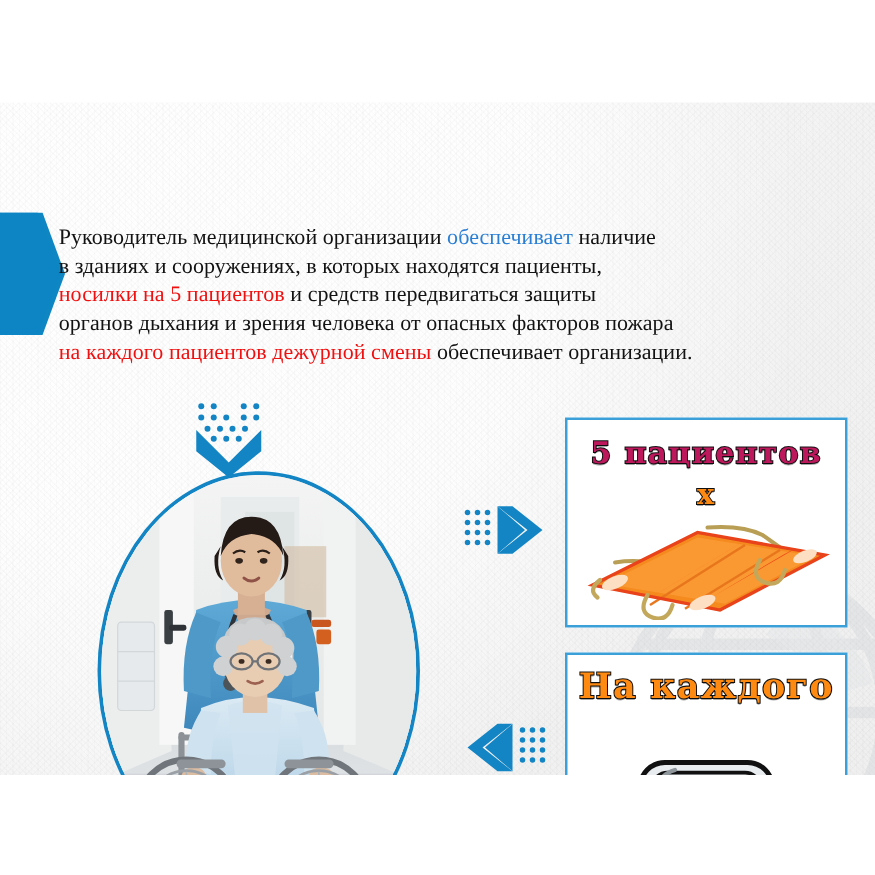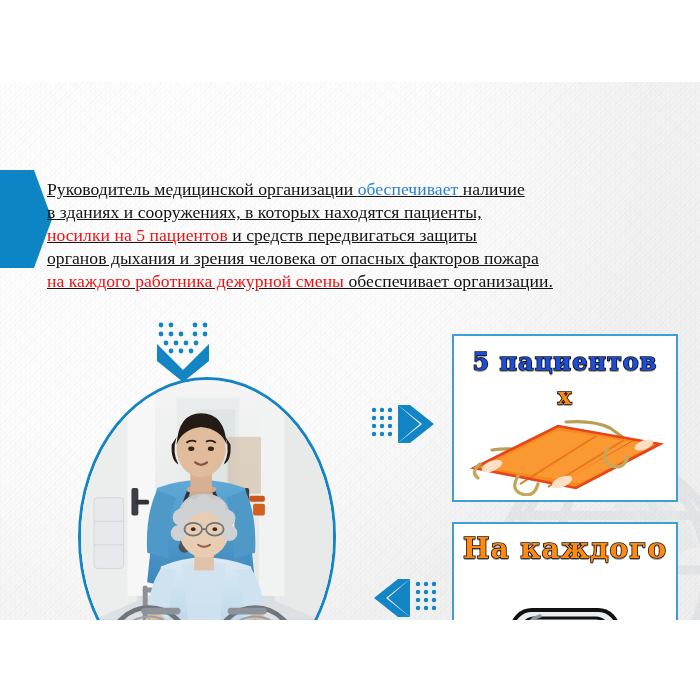--- a/index.html
+++ b/index.html
@@ -72,21 +72,21 @@
     position: absolute;
     left: 47px;
     top: 96px;
     width: 630px;
     font-size: 17.6px;
     line-height: 23.1px;
     color: #121212;
     font-family: "Liberation Serif", serif;
     letter-spacing: 0.05px;
   }
-  .tline { white-space: nowrap; text-decoration: underline; }
+  .tline { white-space: nowrap; }
   .hl-blue { color: #2a7fd4; }
   .hl-red  { color: #f01010; }
 
   
   .downarrow {
     position: absolute;
     left: 148px;
     top: 238px;
     width: 70px;
     height: 62px;
@@ -151,21 +151,21 @@
   }
 
   .cap {
     text-align: center;
     font-family: "DejaVu Serif", "Liberation Serif", serif;
     font-weight: bold;
     letter-spacing: 1px;
   }
   
   .cap-yellow {
-    color: #1d4ed8;
+    color: #be185d;
     -webkit-text-stroke: 1.6px #111111;
     paint-order: stroke fill;
     text-shadow: 0 2px 0 rgba(0,0,0,0.35);
   }
   .cap-orange {
     color: #ff8a12;
     -webkit-text-stroke: 1.6px #111111;
     paint-order: stroke fill;
     text-shadow: 0 2px 0 rgba(0,0,0,0.35);
   }
@@ -232,21 +232,21 @@
       <div class="tline">
         <span>в зданиях и сооружениях, в которых находятся пациенты,</span>
       </div>
       <div class="tline">
         <span class="hl-red">носилки на 5 пациентов</span><span> и средств передвигаться защиты</span>
       </div>
       <div class="tline">
         <span>органов дыхания и зрения человека от опасных факторов пожара</span>
       </div>
       <div class="tline">
-        <span class="hl-red">на каждого работника дежурной смены</span><span> обеспечивает организации.</span>
+        <span class="hl-red">на каждого пациентов дежурной смены</span><span> обеспечивает организации.</span>
       </div>
     </div>
 
     <svg class="downarrow" viewBox="0 0 70 62">
       <g fill="#1385c4">
         <circle cx="13" cy="5" r="2.4"></circle>
           <circle cx="23" cy="5" r="2.4"></circle>
         <circle cx="47" cy="5" r="2.4"></circle>
           <circle cx="57" cy="5" r="2.4"></circle>
         <circle cx="13" cy="14" r="2.4"></circle>

